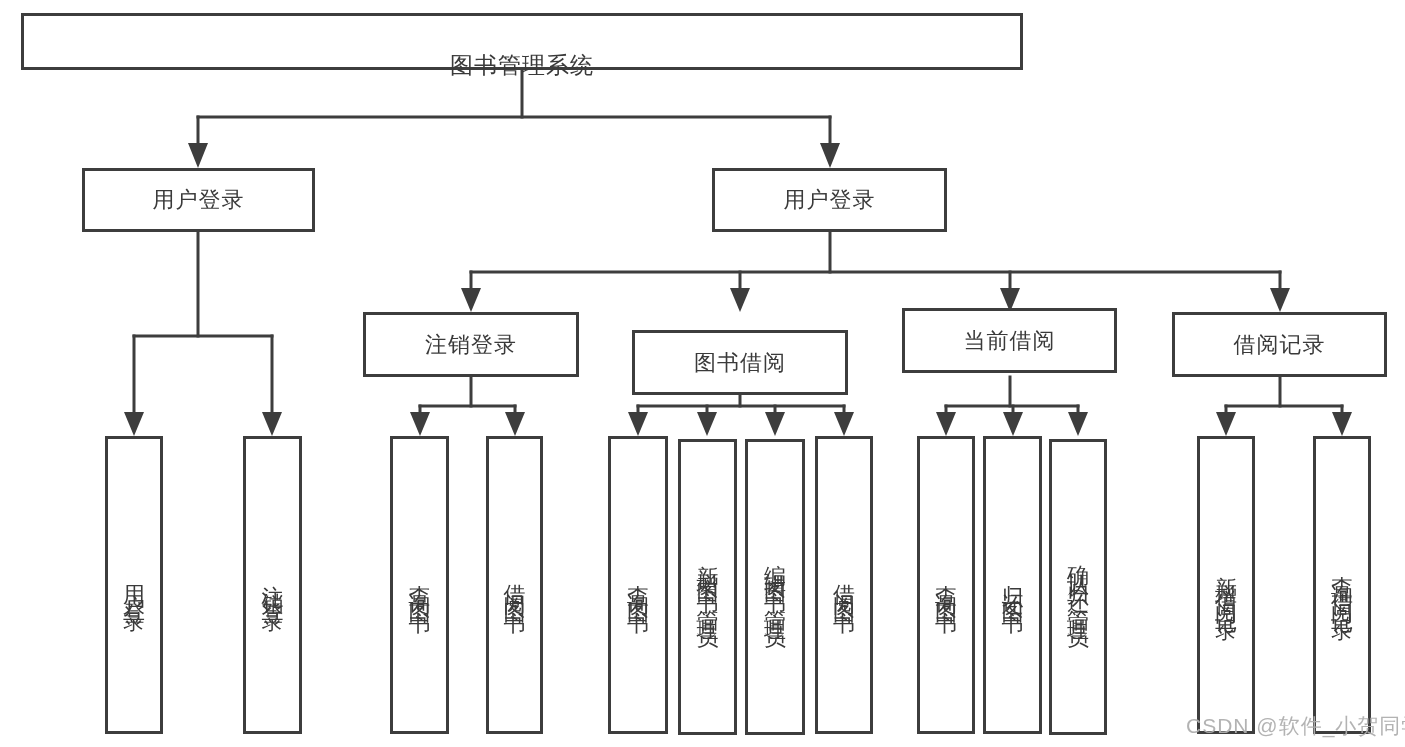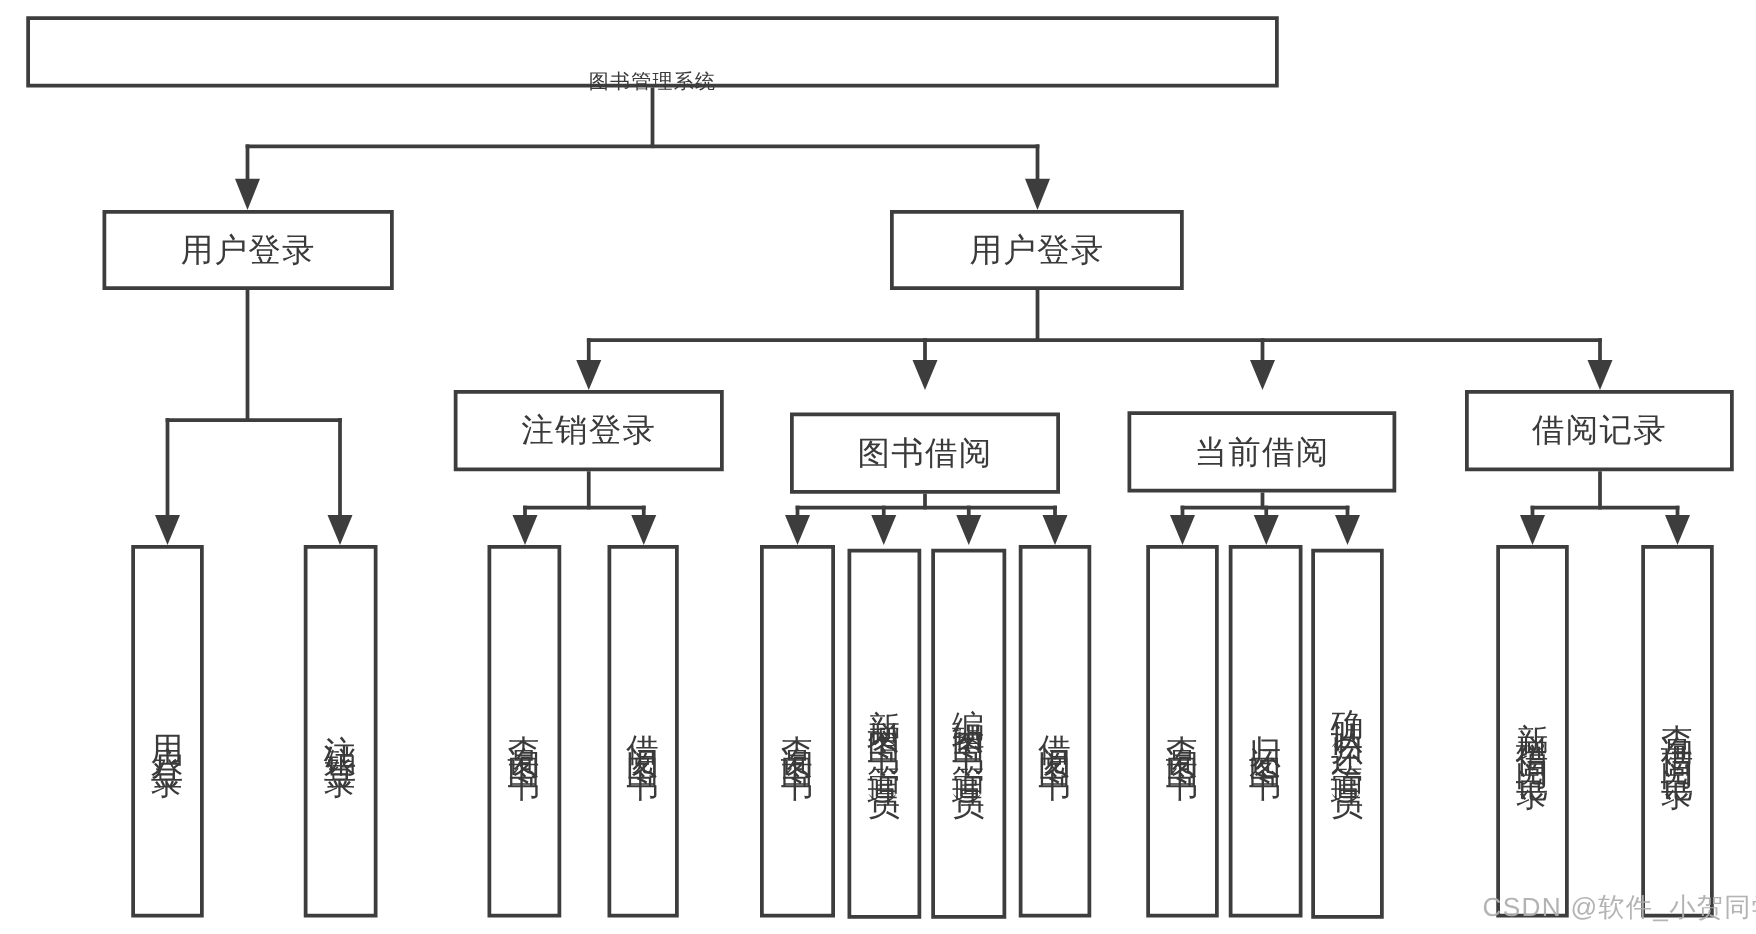--- a/index.html
+++ b/index.html
@@ -28,26 +28,26 @@
     box-sizing: border-box;
     border: 3px solid #3d3d3d;
     background: #ffffff;
     display: flex;
     align-items: center;
     justify-content: center;
     z-index: 2;
   }
   .node .label {
     color: #3a3a3a;
-    font-size: 26px;
+    font-size: 22px;
     letter-spacing: 1px;
     white-space: nowrap;
   }
   .node.root .label {
-    font-size: 16px;
+    font-size: 23px;
     margin-top: 47px;
   }
   .node.vbox .label {
     writing-mode: vertical-rl;
     text-orientation: mixed;
     letter-spacing: 9px;
     line-height: 1;
     white-space: normal;
   }
   .watermark {
@@ -146,21 +146,21 @@
   <div class="node" style="left:712px; top:168px; width:235px; height:64px;">
     <span class="label">用户登录</span>
   </div>
 
   <div class="node" style="left:363px; top:312px; width:216px; height:65px;">
     <span class="label">注销登录</span>
   </div>
   <div class="node" style="left:632px; top:312px; width:216px; height:65px;margin-top:18px;">
     <span class="label">图书借阅</span>
   </div>
-  <div class="node" style="left:902px; top:329px; width:215px; height:65px;text-align:right;">
+  <div class="node" style="left:902px; top:308px; width:215px; height:65px;text-align:right;">
     <span class="label">当前借阅</span>
   </div>
   <div class="node" style="left:1172px; top:312px; width:215px; height:65px;">
     <span class="label">借阅记录</span>
   </div>
 
   <div class="node vbox" style="left:105px; top:436px; width:58px; height:298px;">
     <span class="label">用户登录</span>
   </div>
   <div class="node vbox" style="left:243px; top:436px; width:59px; height:298px;">

